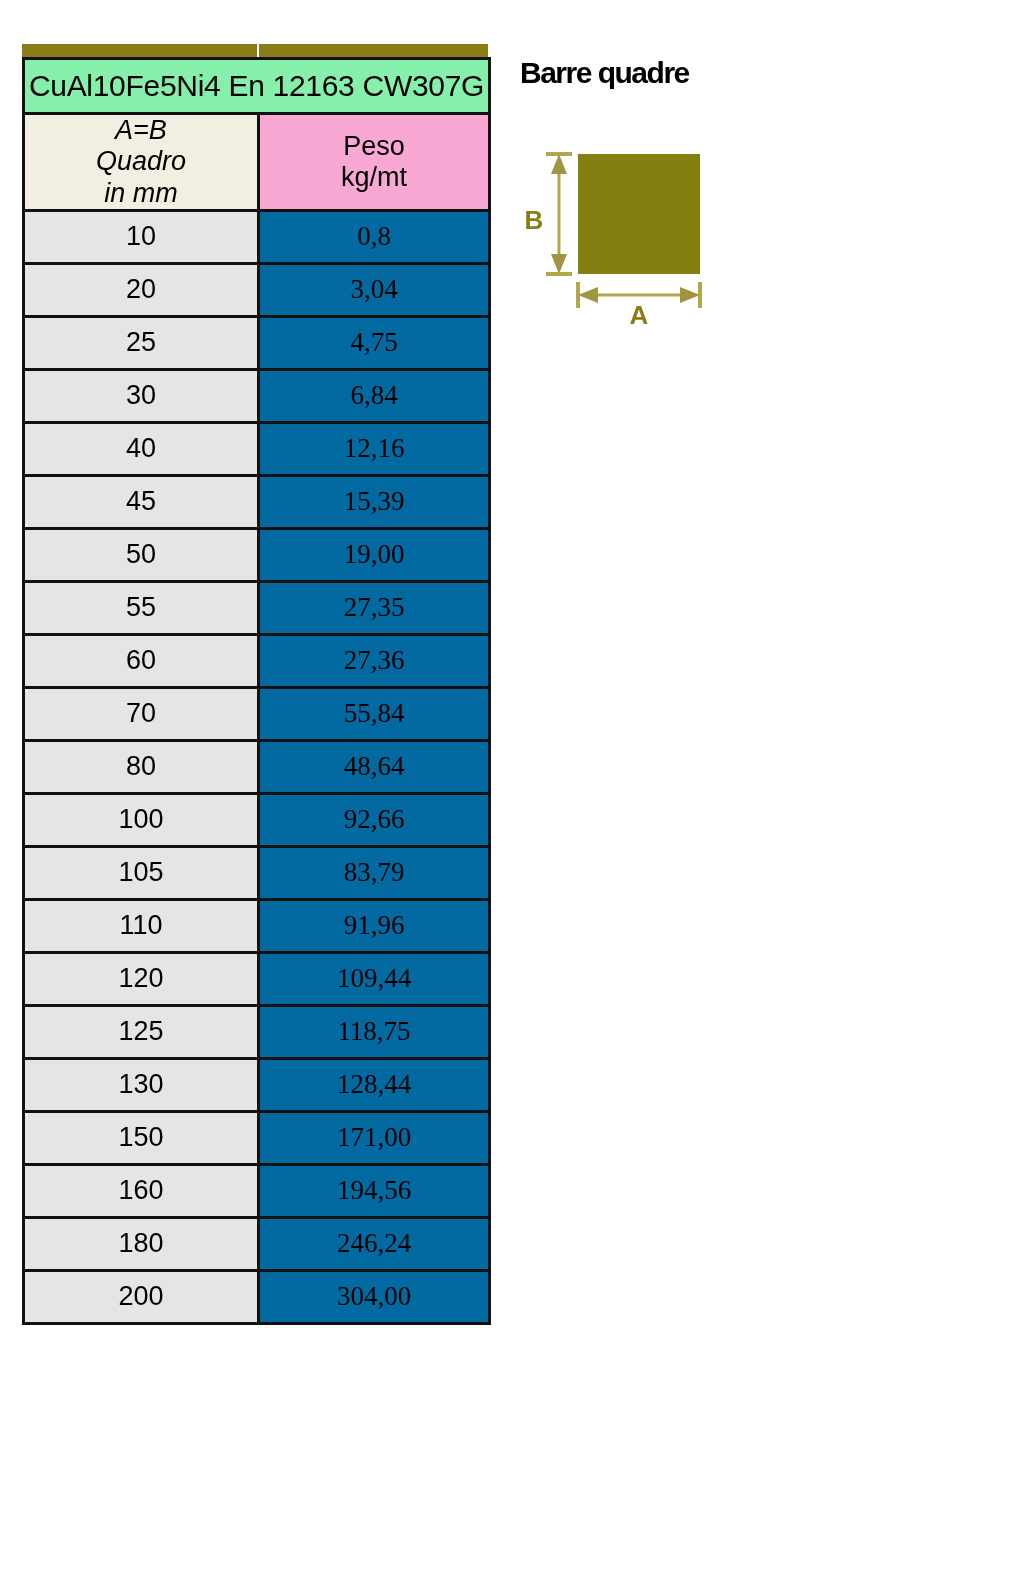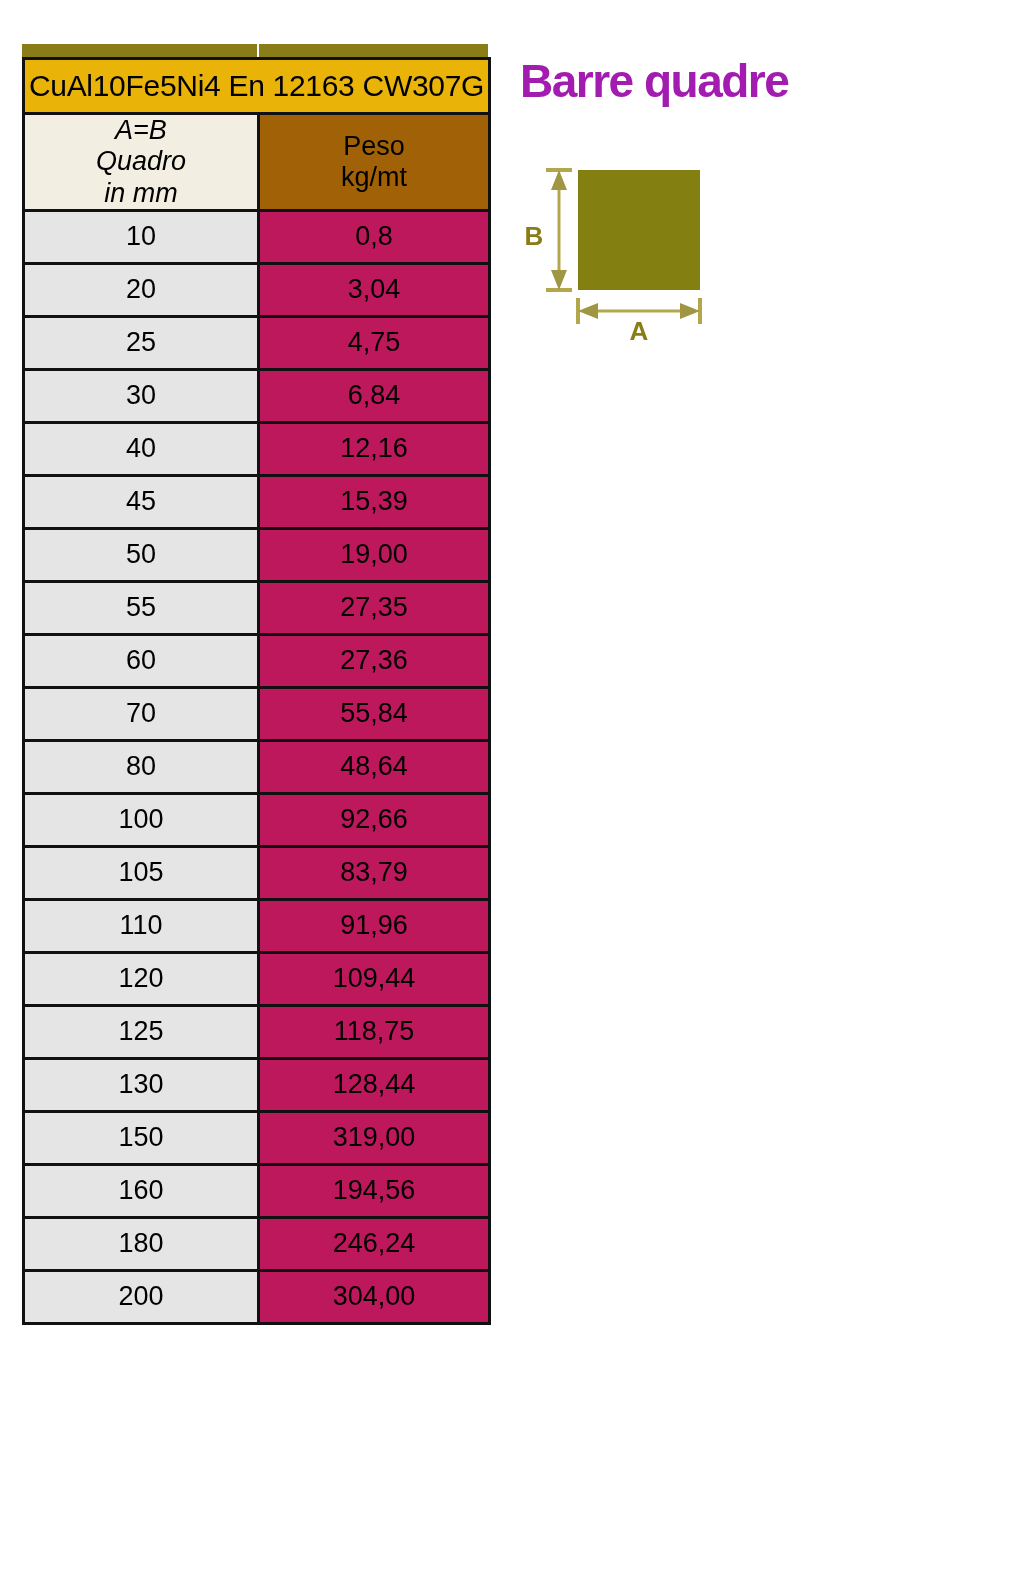--- a/index.html
+++ b/index.html
@@ -72,62 +72,63 @@
     text-align: center;
     vertical-align: middle;
     font-weight: normal;
     color: #000000;
   }
   col.col-dim { width: 235px; }
   col.col-wt  { width: 231px; }
 
   td.alloy-title {
     height: 52px;
-    background: #eab308;
+    background: #86efac;
     font-size: 30px;
     font-weight: bold;
     letter-spacing: -0.3px;
   }
   th.head-dim {
     background: #f2efe2;
     font-size: 27px;
     font-weight: bold;
     line-height: 1.16;
     padding: 7px 0 9px 0;
     font-style: italic;
   }
   th.head-wt {
-    background: #a16207;
+    background: #f9a8d4;
     font-size: 27px;
     font-weight: bold;
     line-height: 1.16;
     padding: 7px 0 9px 0;
   }
   td.cell-dim {
     background: #e5e5e5;
     font-size: 27px;
     height: 50px;
   }
   td.cell-wt {
-    background: #be185d;
+    background: #0369a1;
     font-size: 27px;
     height: 50px;
+    font-family: Liberation Serif, serif;
   }
 
   
   #right-panel {
     position: absolute;
     left: 516px;
     top: 44px;
     width: 480px;
     z-index: 2;
   }
   #page-heading {
-    color: #a21caf;
-    font-size: 46px;
+    color: #000000;
+    font-size: 30px;
     font-weight: bold;
     letter-spacing: -1.5px;
     line-height: 1;
     margin: 14px 0 0 4px;
     white-space: nowrap;
   }
   #figure-wrap {
     position: relative;
     margin-top: 52px;
     margin-left: 0px;
@@ -239,21 +240,21 @@
         <tr>
           <td class="cell-dim">125</td>
           <td class="cell-wt">118,75</td>
         </tr>
         <tr>
           <td class="cell-dim">130</td>
           <td class="cell-wt">128,44</td>
         </tr>
         <tr>
           <td class="cell-dim">150</td>
-          <td class="cell-wt">319,00</td>
+          <td class="cell-wt">171,00</td>
         </tr>
         <tr>
           <td class="cell-dim">160</td>
           <td class="cell-wt">194,56</td>
         </tr>
         <tr>
           <td class="cell-dim">180</td>
           <td class="cell-wt">246,24</td>
         </tr>
         <tr>

